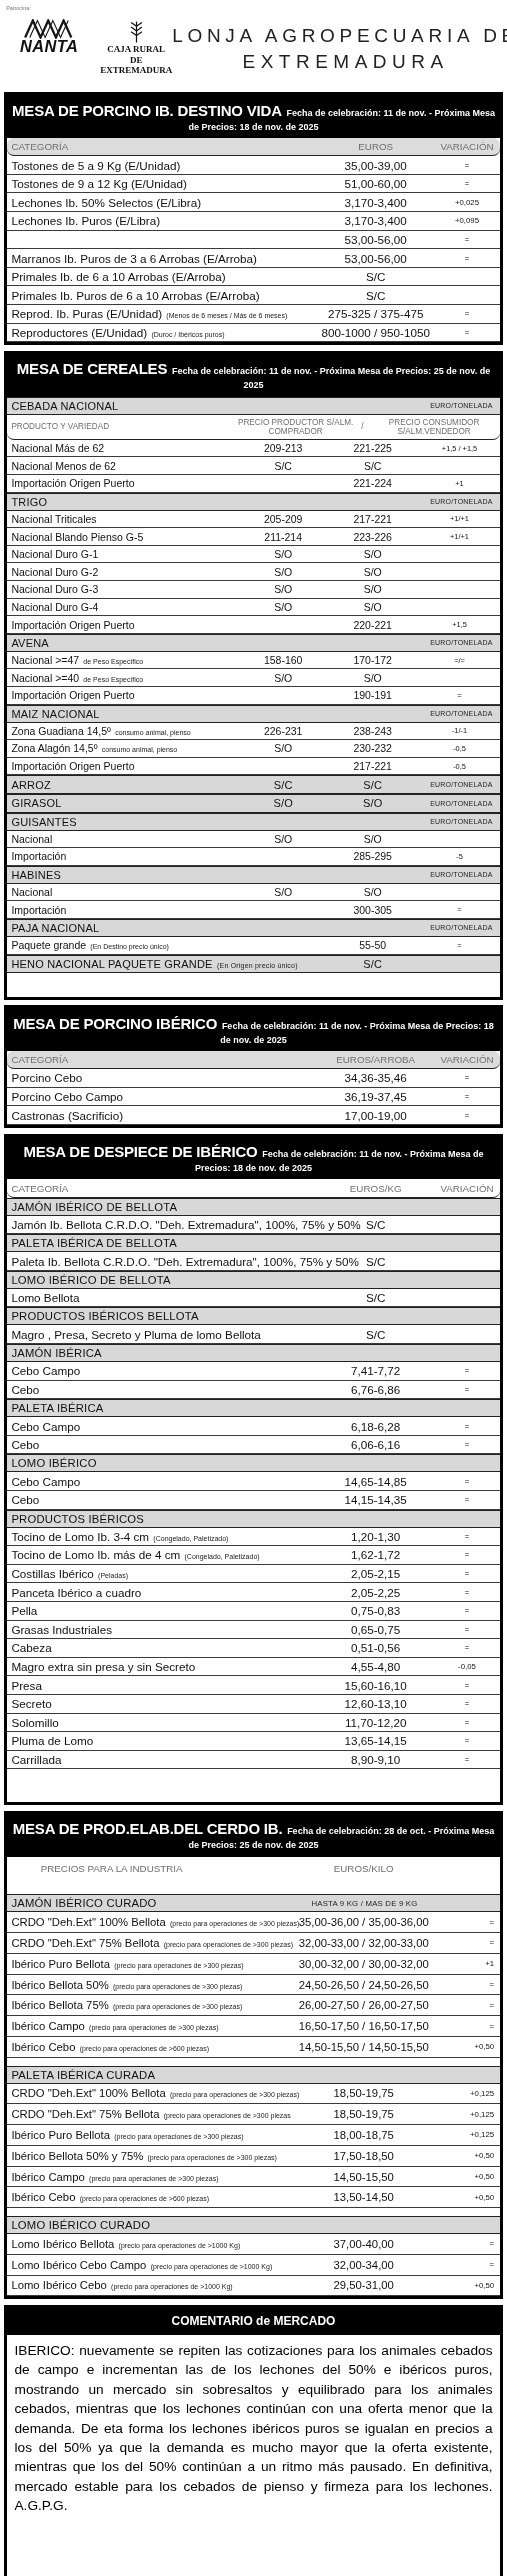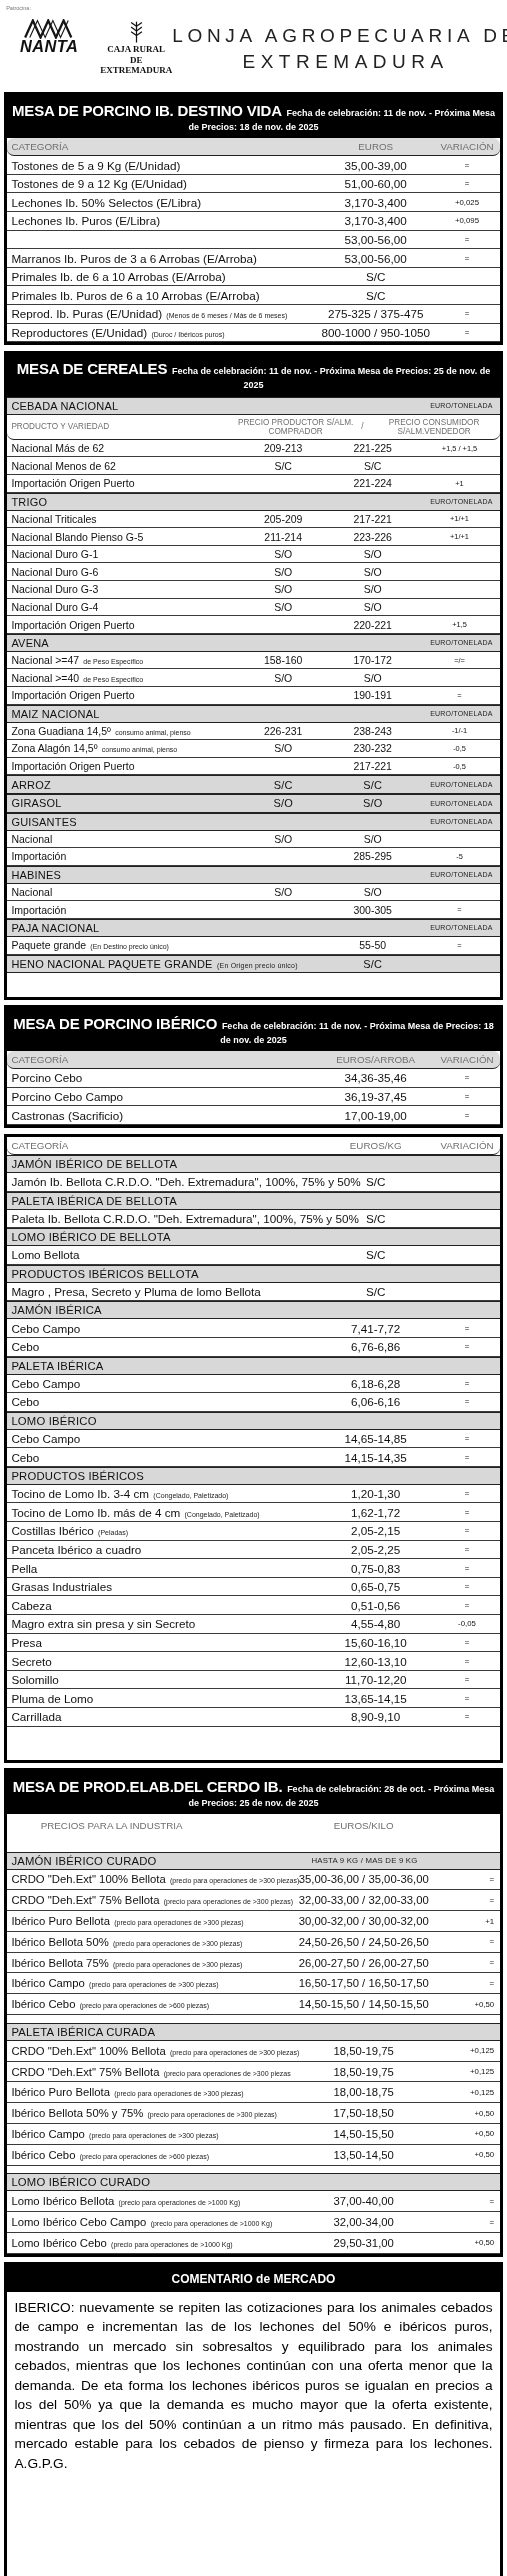--- a/index.html
+++ b/index.html
@@ -219,21 +219,21 @@
           <span class="cell vcell v1" data-name="row-price">223-226</span>
           <span class="cell vcell v2 varcell" data-name="row-variation">+1/+1</span>
         </div>
         <div class="row data-row" data-name="table-row">
           <div class="cell label-cell" data-name="row-label-cell"><span class="lbl" data-name="row-label">Nacional Duro G-1</span></div>
           <span class="cell vcell v0" data-name="row-price">S/O</span>
           <span class="cell vcell v1" data-name="row-price">S/O</span>
           <span class="cell vcell v2 varcell" data-name="row-variation"></span>
         </div>
         <div class="row data-row" data-name="table-row">
-          <div class="cell label-cell" data-name="row-label-cell"><span class="lbl" data-name="row-label">Nacional Duro G-6</span></div>
+          <div class="cell label-cell" data-name="row-label-cell"><span class="lbl" data-name="row-label">Nacional Duro G-2</span></div>
           <span class="cell vcell v0" data-name="row-price">S/O</span>
           <span class="cell vcell v1" data-name="row-price">S/O</span>
           <span class="cell vcell v2 varcell" data-name="row-variation"></span>
         </div>
         <div class="row data-row" data-name="table-row">
           <div class="cell label-cell" data-name="row-label-cell"><span class="lbl" data-name="row-label">Nacional Duro G-3</span></div>
           <span class="cell vcell v0" data-name="row-price">S/O</span>
           <span class="cell vcell v1" data-name="row-price">S/O</span>
           <span class="cell vcell v2 varcell" data-name="row-variation"></span>
         </div>
@@ -370,20 +370,21 @@
           <span class="cell vcell v0" data-name="row-price">36,19-37,45</span>
           <span class="cell vcell v1 varcell" data-name="row-variation">=</span>
         </div>
         <div class="row data-row" data-name="table-row">
           <div class="cell label-cell" data-name="row-label-cell"><span class="lbl" data-name="row-label">Castronas (Sacrificio)</span></div>
           <span class="cell vcell v0" data-name="row-price">17,00-19,00</span>
           <span class="cell vcell v1 varcell" data-name="row-variation">=</span>
         </div>
       </section>
       <section class="table-box t-cat3" data-name="table-despiece-iberico">
+        <div class="title-bar" data-name="table-title-bar"><span class="t-main" data-name="table-title">MESA DE DESPIECE DE IBÉRICO</span><span class="t-sub" data-name="table-subtitle">Fecha de celebración: 11 de nov. - Próxima Mesa de Precios: 18 de nov. de 2025</span></div>
         <div class="row head-row" data-name="column-header-row">
           <span class="hcell hc0" data-name="column-header">CATEGORÍA</span>
           <span class="hcell hc1" data-name="column-header">EUROS/KG</span>
           <span class="hcell hc2" data-name="column-header">VARIACIÓN</span>
         </div>
         <div class="row section-row" data-name="section-row">
           <div class="cell label-cell" data-name="row-label-cell"><span class="lbl" data-name="section-label">JAMÓN IBÉRICO DE BELLOTA</span></div>
         </div>
         <div class="row data-row" data-name="table-row">
           <div class="cell label-cell" data-name="row-label-cell"><span class="lbl" data-name="row-label">Jamón Ib. Bellota C.R.D.O. "Deh. Extremadura", 100%, 75% y 50%</span></div>

